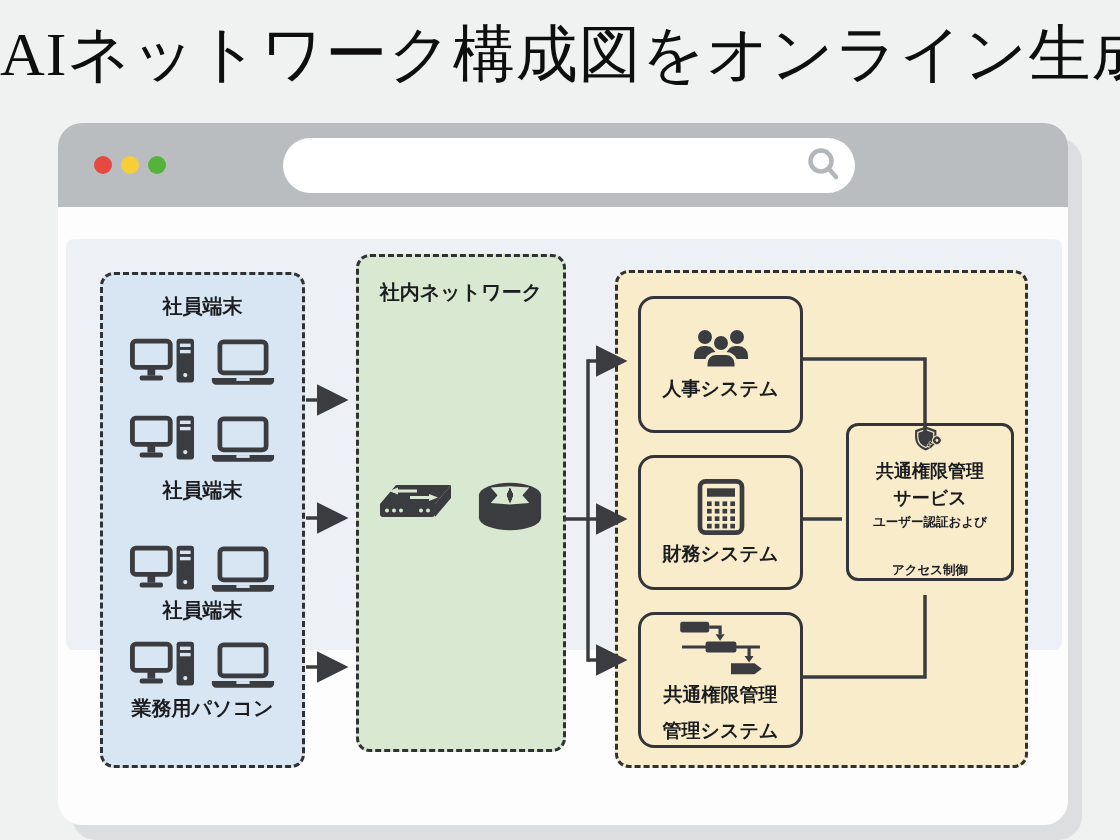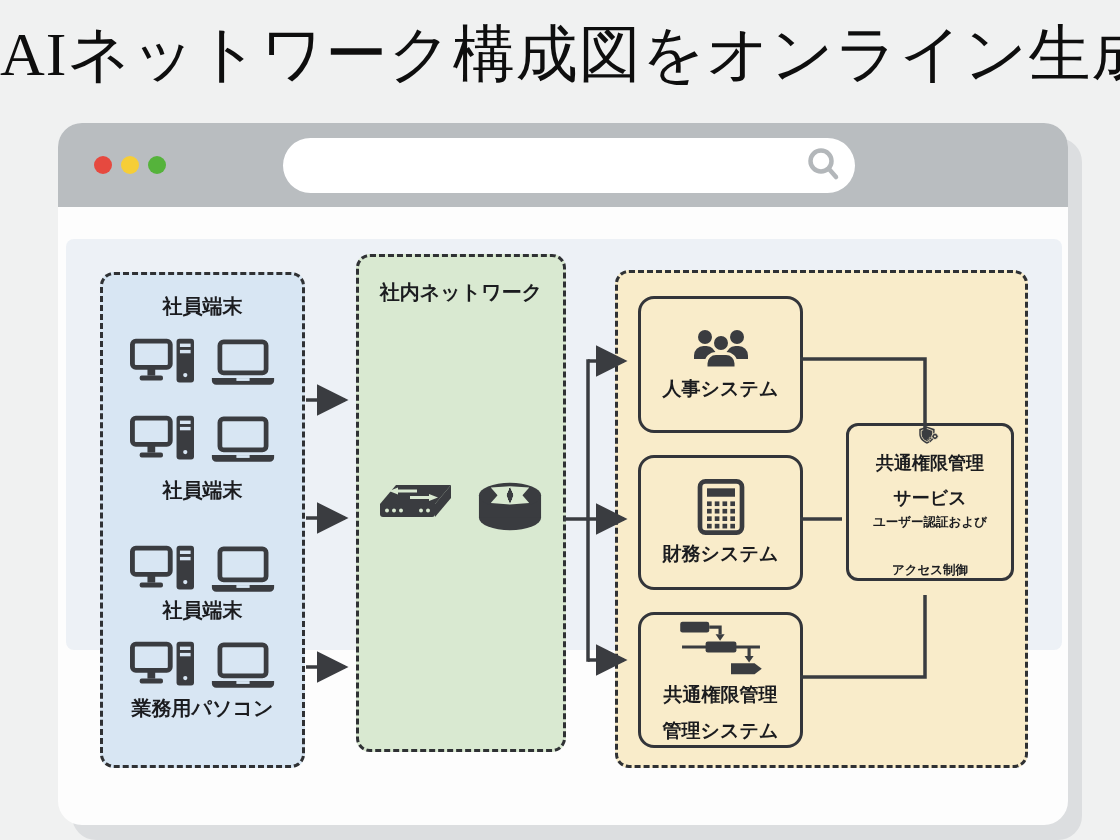--- a/index.html
+++ b/index.html
@@ -271,21 +271,21 @@
           <path d="M22 6.5 L37 12 V21 C37 30 31 37 22 40.5 C13 37 7 30 7 21 V12 Z" fill="none" stroke="#f9ecca" stroke-width="2.2"></path>
           <g transform="rotate(135 43 27)">
             <rect x="48" y="24.2" width="15" height="5.6" fill="#3a3c40" stroke="#f9ecca" stroke-width="1.6"></rect>
             <rect x="53" y="29" width="3.6" height="6" fill="#3a3c40" stroke="#f9ecca" stroke-width="1.2"></rect>
             <rect x="59" y="29" width="3.6" height="5" fill="#3a3c40" stroke="#f9ecca" stroke-width="1.2"></rect>
             <circle cx="43" cy="27" r="8.2" fill="#3a3c40" stroke="#f9ecca" stroke-width="2"></circle>
             <circle cx="43" cy="27" r="2.7" fill="#f9ecca"></circle>
           </g>
         </svg>
         <span class="auth-title">共通権限管理</span>
-        <span class="auth-title" style="margin-top:12px;">サービス</span>
+        <span class="auth-title" style="margin-top:4px;">サービス</span>
         <span class="auth-sub" style="margin-top:3px;">ユーザー認証および</span>
         <span class="auth-sub">アクセス制御</span>
       </div>
     </div>
 
     <svg class="wires" width="996" height="561" viewBox="0 0 996 561">
       <defs>
         <marker id="ah" markerWidth="10" markerHeight="10" refX="8" refY="4.5" orient="auto">
           <path d="M0 0 L9 4.5 L0 9 z" fill="#3a3c40"></path>
         </marker>

